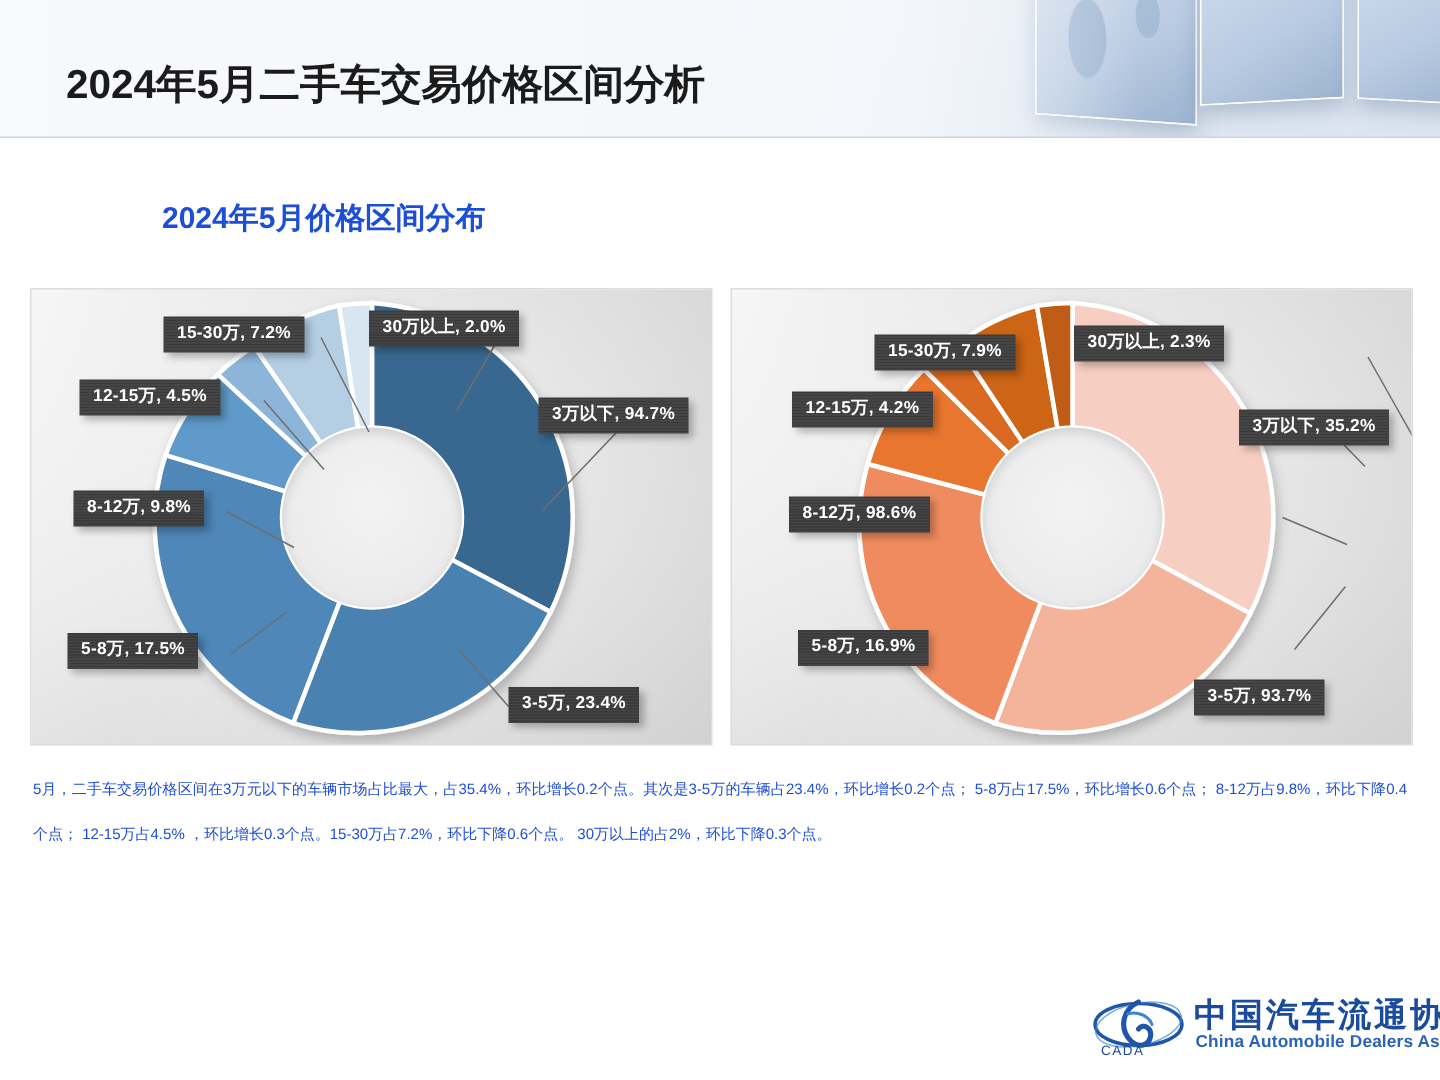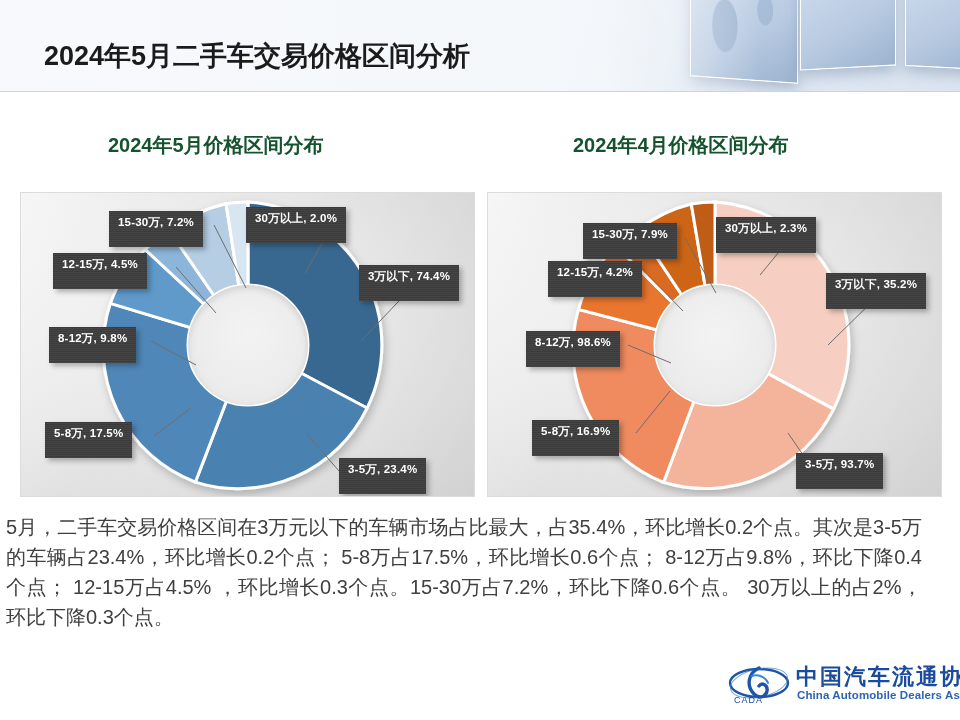--- a/index.html
+++ b/index.html
@@ -47,37 +47,37 @@
   }
   .slide-title {
     position: absolute; left: 44px; top: 38px;
     font-size: 27px; font-weight: bold; color: #1b1b1b;
     letter-spacing: 0px; white-space: nowrap;
   }
 
   
   .chart-subtitle {
     position: absolute; top: 132px;
-    font-size: 20px; font-weight: bold; color: #14532d;
+    font-size: 20px; font-weight: bold; color: #1d4ed8;
     white-space: nowrap;
   }
   #sub-left  { left: 108px; }
   #sub-right { left: 573px; }
 
   
   .chart-panel {
     position: absolute; top: 192px;
     width: 455px; height: 305px;
     background:
       radial-gradient(ellipse 330px 230px at 50% 44%, #f1f1f1 0%, #eaeaea 38%, #e2e2e2 68%, #d9d9d9 100%);
     border: 1px solid #dcdcdc;
     overflow: hidden;
   }
   #panel-left  { left: 20px; }
-  #panel-right { left: 487px; }
+  #panel-right { left: 487px; text-align: center; }
   .panel-sheen {
     position: absolute; inset: 0;
     background: linear-gradient(118deg, rgba(255,255,255,0.75) 0%, rgba(255,255,255,0.15) 34%, rgba(255,255,255,0) 52%, rgba(0,0,0,0.035) 100%);
     pointer-events: none;
   }
 
   .donut-wrap {
     position: absolute; left: 50%; top: 50%;
     transform: translate(-50%, -50%);
     width: 300px; height: 300px;
@@ -92,41 +92,41 @@
     pointer-events: none;
   }
 
   
   .callout {
     position: absolute;
     background: #3b3b3b;
     color: #ffffff;
     font-size: 11.5px;
     font-weight: bold;
-    padding: 5px 9px 18px 9px;
+    padding: 5px 9px 6px 9px;
     white-space: nowrap;
     box-shadow: 3px 3px 5px rgba(0,0,0,0.28);
     letter-spacing: 0.2px;
     line-height: 1.1;
   }
   .callout::after {
     content: "";
     position: absolute; inset: 0;
     background-image:
       repeating-linear-gradient(0deg, rgba(255,255,255,0.05) 0 1px, rgba(255,255,255,0) 1px 2px);
     pointer-events: none;
   }
   .leader { position: absolute; pointer-events: none; }
   .leader line { stroke: #6e6e6e; stroke-width: 1; }
 
   
   .body-text {
-    position: absolute; left: 6px; top: 512px;
+    position: absolute; left: 22px; top: 512px;
     width: 916px;
-    font-size: 20px; color: #404040;
+    font-size: 10px; color: #1d4ed8;
     line-height: 30px;
     text-align: justify;
   }
   .body-text p { margin: 0 0 8px 0; }
   .body-text p:last-child { margin-bottom: 0; }
 
   
   .logo {
     position: absolute; left: 728px; top: 662px;
     width: 218px; height: 50px;
@@ -160,21 +160,20 @@
       <div class="cube globe" style="left:690px; top:-22px; width:108px; height:102px; transform:skewY(4deg);"></div>
       <div class="cube" style="left:800px; top:-30px; width:96px; height:98px; transform:skewY(-3deg);"></div>
       <div class="cube" style="left:905px; top:-26px; width:80px; height:94px; transform:skewY(3deg);"></div>
     </div>
     <div class="header-fade"></div>
     <div class="slide-title">2024年5月二手车交易价格区间分析</div>
     <div class="header-rule"></div>
   </div>
 
   <div class="chart-subtitle" id="sub-left">2024年5月价格区间分布</div>
-  <div class="chart-subtitle" id="sub-right">2024年4月价格区间分布</div>
 
   <div class="chart-panel" id="panel-left">
     <div class="panel-sheen"></div>
 
     <div class="donut-wrap">
       <svg width="300" height="300" viewBox="0 0 300 300">
         <defs>
           <filter id="dshadowL" x="-30%" y="-30%" width="160%" height="160%">
             <feDropShadow dx="2" dy="4" stdDeviation="4" flood-color="#000" flood-opacity="0.22"></feDropShadow>
           </filter>
@@ -205,21 +204,21 @@
       <line x1="310" y1="35" x2="284" y2="80"></line>
       <line x1="395" y1="90" x2="340" y2="148"></line>
       <line x1="155" y1="74" x2="195" y2="120"></line>
       <line x1="130" y1="148" x2="175" y2="172"></line>
       <line x1="133" y1="243" x2="170" y2="215"></line>
       <line x1="318" y1="278" x2="285" y2="240"></line>
     </svg>
 
     <div class="callout" style="left:88px; top:18px;">15-30万, 7.2%</div>
     <div class="callout" style="left:225px; top:14px;">30万以上, 2.0%</div>
-    <div class="callout" style="left:338px; top:72px;">3万以下, 74.4%</div>
+    <div class="callout" style="left:338px; top:72px;">3万以下, 94.7%</div>
     <div class="callout" style="left:32px; top:60px;">12-15万, 4.5%</div>
     <div class="callout" style="left:28px; top:134px;">8-12万, 9.8%</div>
     <div class="callout" style="left:24px; top:229px;">5-8万, 17.5%</div>
     <div class="callout" style="left:318px; top:265px;">3-5万, 23.4%</div>
   </div>
 
   <div class="chart-panel" id="panel-right">
     <div class="panel-sheen"></div>
 
     <div class="donut-wrap">
@@ -256,21 +255,21 @@
       <line x1="395" y1="98" x2="340" y2="152"></line>
       <line x1="160" y1="82" x2="195" y2="118"></line>
       <line x1="140" y1="152" x2="183" y2="170"></line>
       <line x1="148" y1="240" x2="182" y2="198"></line>
       <line x1="322" y1="272" x2="300" y2="240"></line>
     </svg>
 
     <div class="callout" style="left:95px; top:30px;">15-30万, 7.9%</div>
     <div class="callout" style="left:228px; top:24px;">30万以上, 2.3%</div>
     <div class="callout" style="left:338px; top:80px;">3万以下, 35.2%</div>
-    <div class="callout" style="left:40px; top:68px;margin-left:20px;">12-15万, 4.2%</div>
+    <div class="callout" style="left:40px; top:68px;">12-15万, 4.2%</div>
     <div class="callout" style="left:38px; top:138px;">8-12万, 98.6%</div>
     <div class="callout" style="left:44px; top:227px;">5-8万, 16.9%</div>
     <div class="callout" style="left:308px; top:260px;">3-5万, 93.7%</div>
   </div>
 
   <div class="body-text">
     <p>5月，二手车交易价格区间在3万元以下的车辆市场占比最大，占35.4%，环比增长0.2个点。其次是3-5万的车辆占23.4%，环比增长0.2个点； 5-8万占17.5%，环比增长0.6个点； 8-12万占9.8%，环比下降0.4个点； 12-15万占4.5% ，环比增长0.3个点。15-30万占7.2%，环比下降0.6个点。 30万以上的占2%，环比下降0.3个点。</p>
   </div>
 
   <div class="logo">

